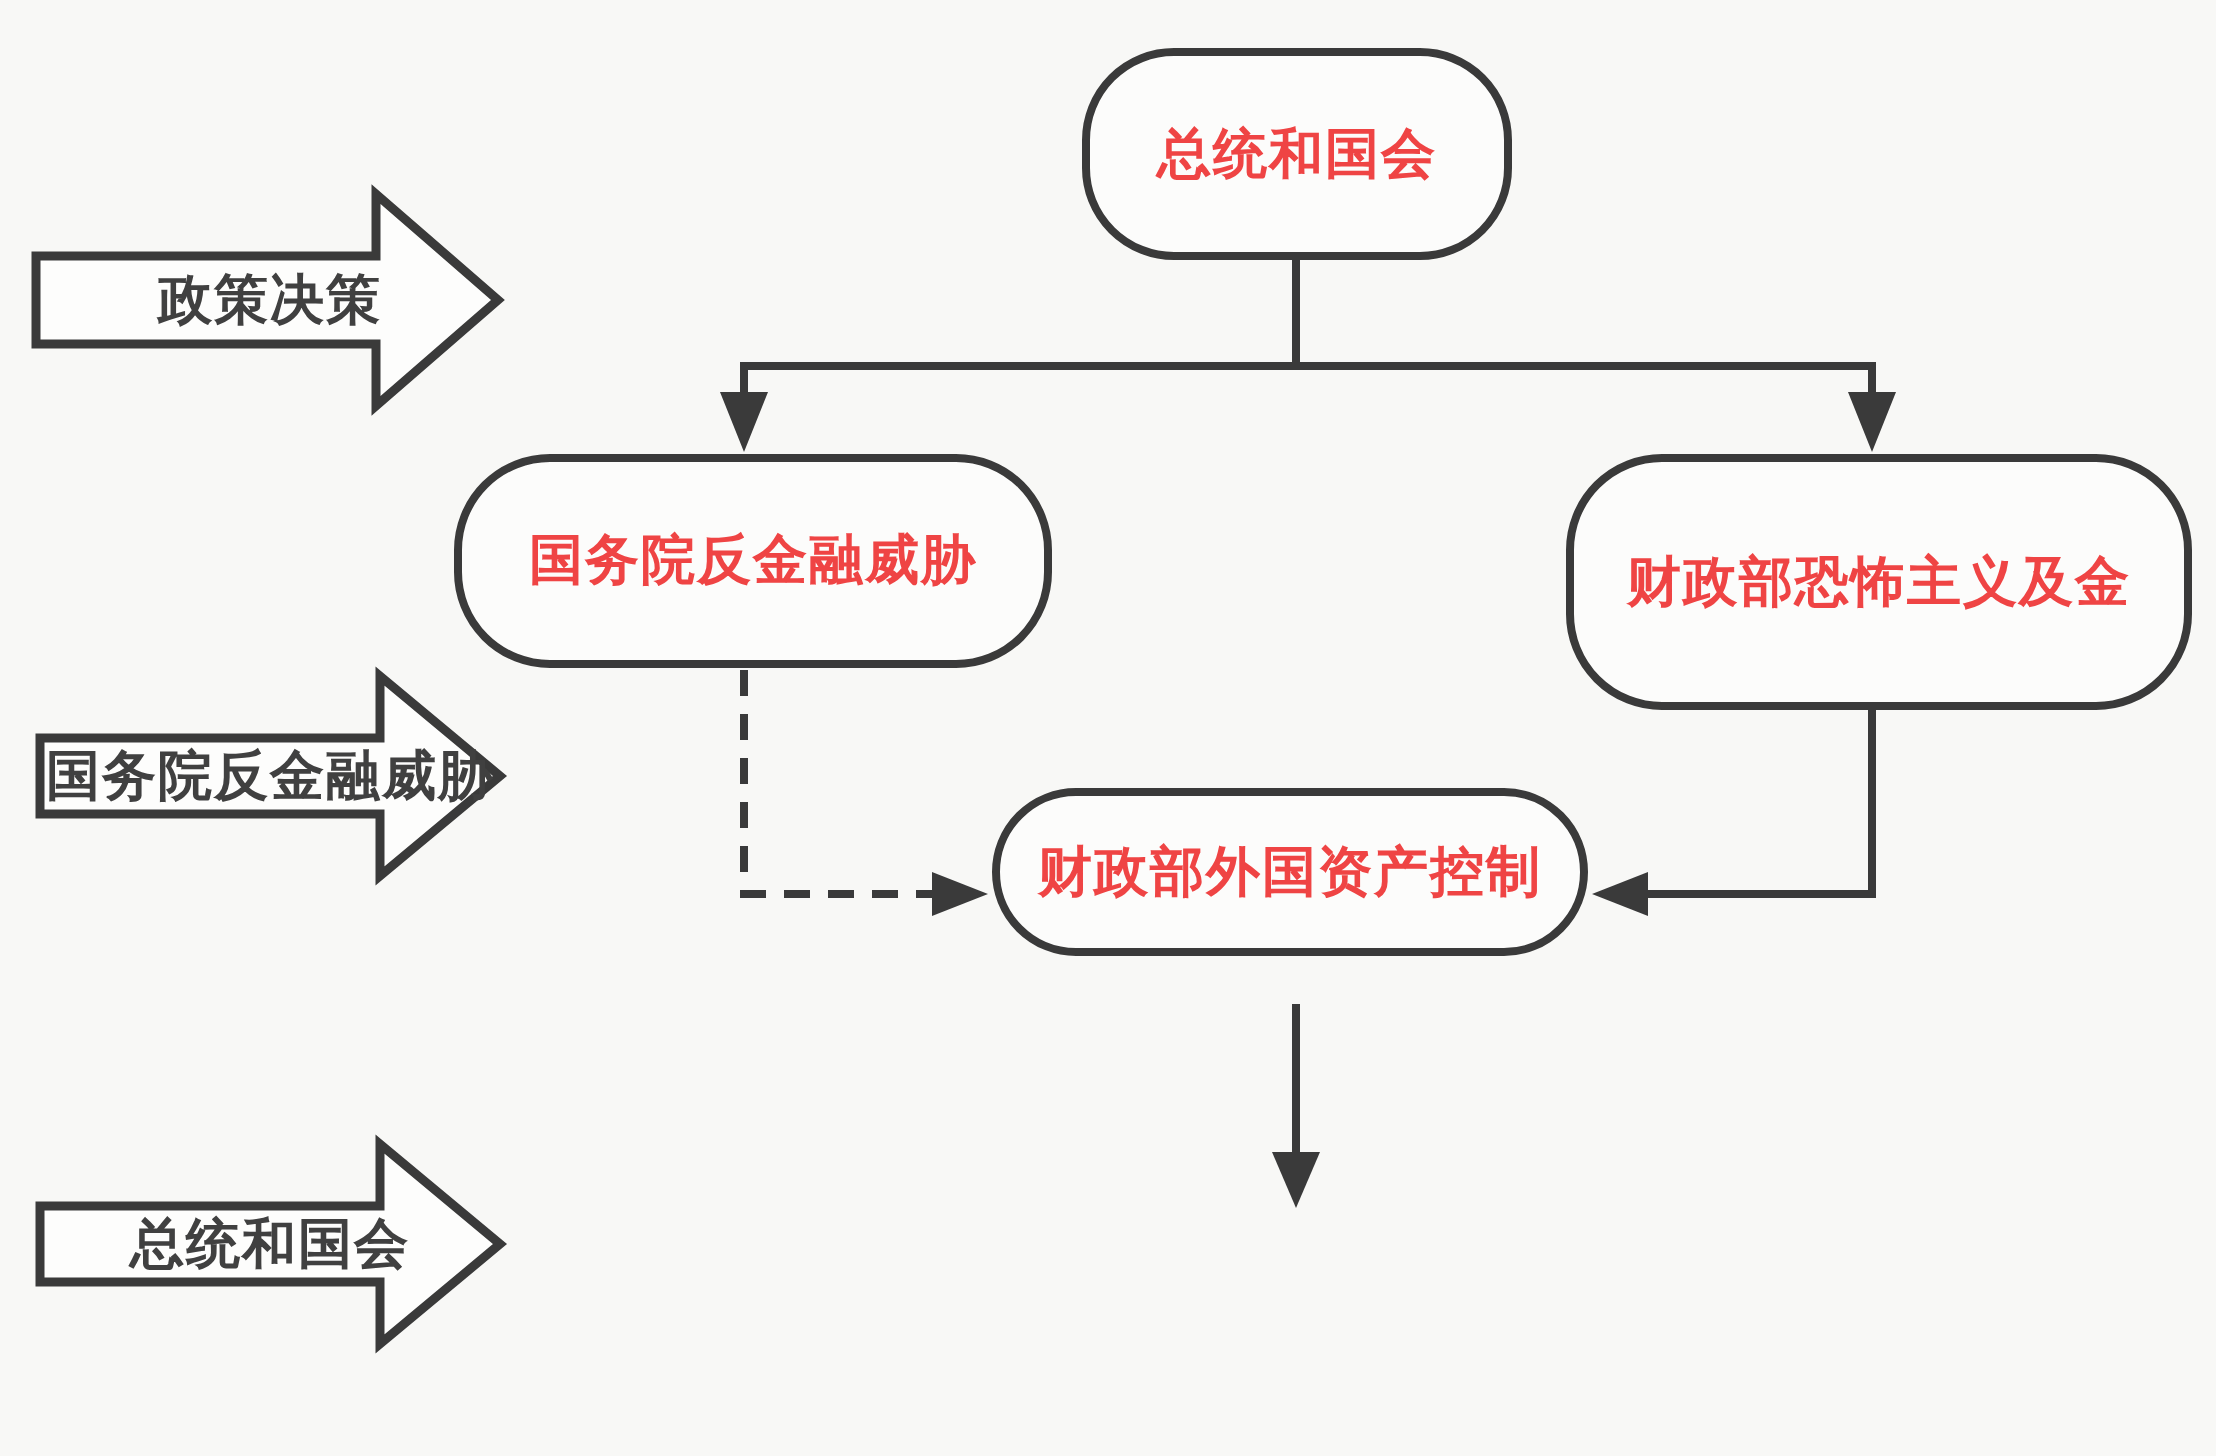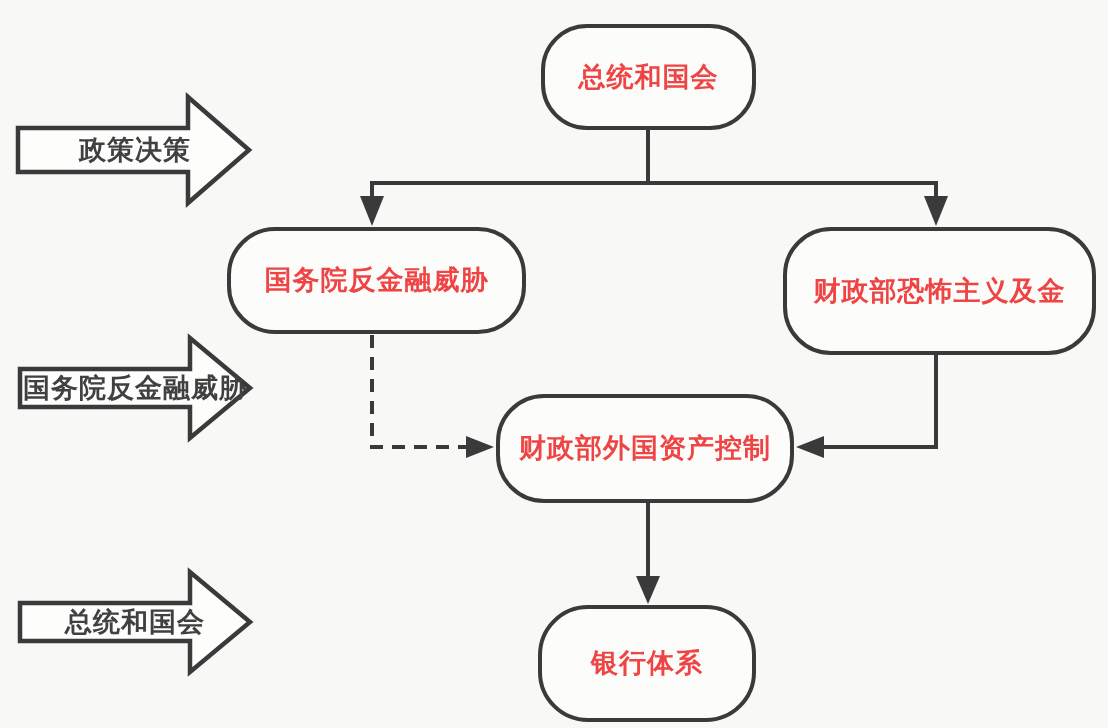--- a/index.html
+++ b/index.html
@@ -31,21 +31,21 @@
     text-align: center;
     color: #ef4444;
     font-size: 27px;
     font-weight: 600;
     line-height: 37px;
     letter-spacing: 1px;
   }
   .node-president { left: 541px; top: 24px;  width: 215px; height: 106px; border-radius: 46px; }
   .node-tfs       { left: 227px; top: 227px; width: 299px; height: 107px; border-radius: 48px; }
   .node-tfi       { left: 783px; top: 227px; width: 313px; height: 128px; border-radius: 48px; }
-  .node-ofac      { left: 496px; top: 394px; width: 298px; height: 109px; border-radius: 48px; }
+  .node-ofac      { left: 496px; top: 394px; width: 298px; height: 84px; border-radius: 48px; }
   .node-bank      { left: 538px; top: 605px; width: 218px; height: 117px; border-radius: 50px; }
   .stage-label {
     position: absolute;
     color: #404040;
     font-size: 27px;
     font-weight: 600;
     letter-spacing: 1px;
     text-align: center;
     white-space: nowrap;
   }
@@ -92,17 +92,14 @@
   </div>
 
   <div class="node node-tfi">
     <span>财政部恐怖主义及金</span>
   </div>
 
   <div class="node node-ofac">
     <span>财政部外国资产控制</span>
   </div>
 
-  <div class="node node-bank">
-    <span>银行体系</span>
-  </div>
 
 </div>
 
 </body></html>

